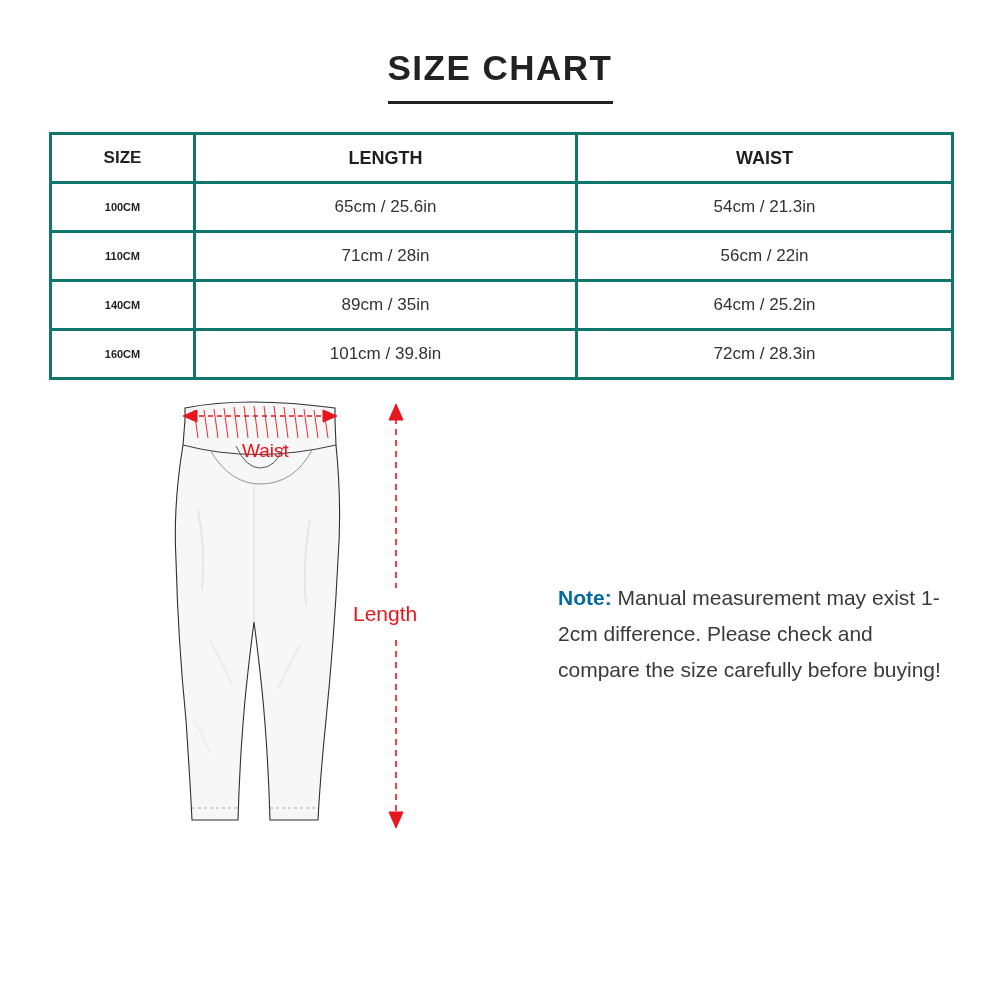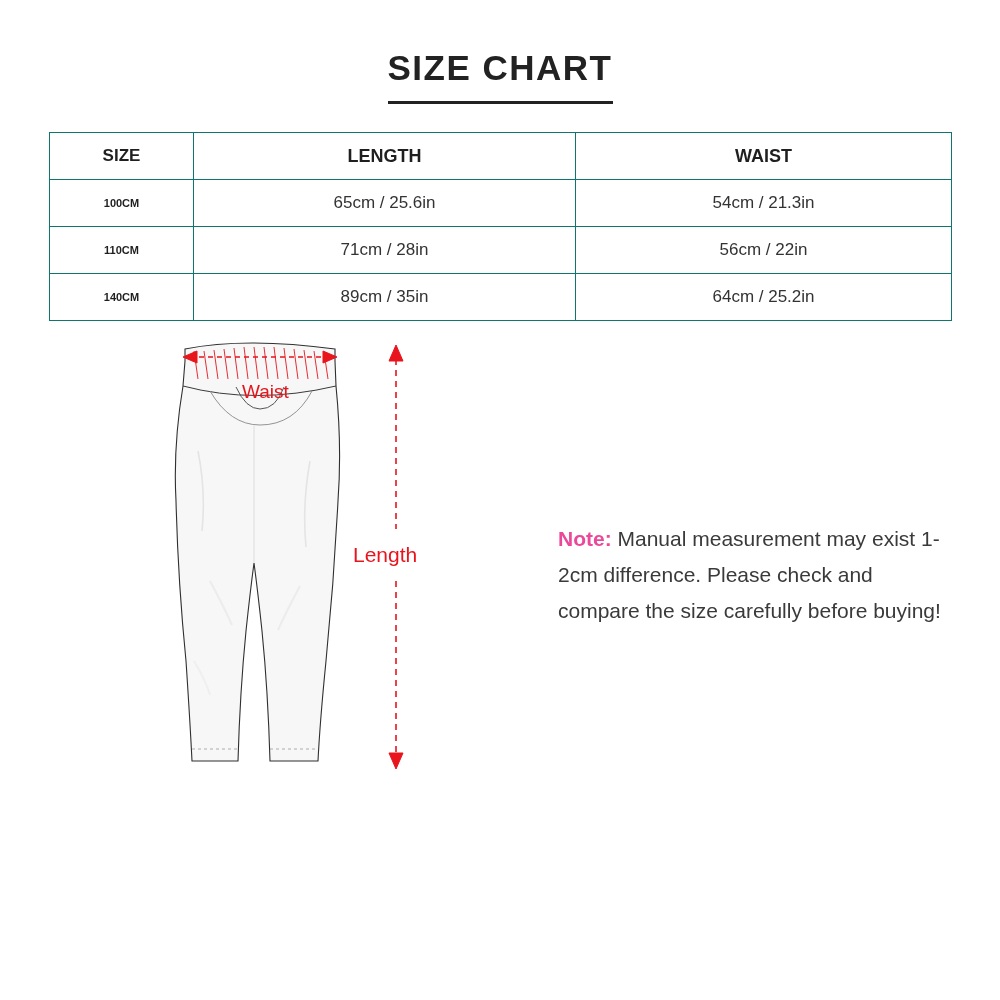--- a/index.html
+++ b/index.html
@@ -36,21 +36,21 @@
     margin: 28px auto 0 auto;
     width: 902px;
   }
   table.size-chart {
     width: 100%;
     border-collapse: collapse;
     table-layout: fixed;
   }
   table.size-chart th,
   table.size-chart td {
-    border: 1px solid #0f766e;
+    border: 3px solid #0f766e;
     height: 44px;
     text-align: center;
     vertical-align: middle;
     font-size: 17px;
     color: #333333;
     font-weight: normal;
   }
   table.size-chart col.c-size  { width: 144px; }
   table.size-chart col.c-len   { width: 382px; }
   table.size-chart col.c-waist { width: 376px; }
@@ -86,21 +86,21 @@
     position: absolute;
     left: 558px;
     top: 200px;
     width: 400px;
     font-size: 21px;
     line-height: 36px;
     color: #3a3a3a;
   }
   .note b {
     font-weight: bold;
-    color: #ec4899;
+    color: #0369a1;
   }
 
   
   .label-waist {
     position: absolute;
     color: #e8151d;
     font-size: 19px;
     left: 92px;
     top: 50px;
   }
@@ -141,20 +141,25 @@
       </tr>
       <tr>
         <td class="size-cell">110CM</td>
         <td>71cm / 28in</td>
         <td>56cm / 22in</td>
       </tr>
       <tr>
         <td class="size-cell">140CM</td>
         <td>89cm / 35in</td>
         <td>64cm / 25.2in</td>
+      </tr>
+      <tr>
+        <td class="size-cell">160CM</td>
+        <td>101cm / 39.8in</td>
+        <td>72cm / 28.3in</td>
       </tr>
     </tbody>
   </table>
 </div>
 
 <div class="lower">
 
   <div class="pants-area">
     <svg width="270" height="455" viewBox="0 0 270 455">
 

